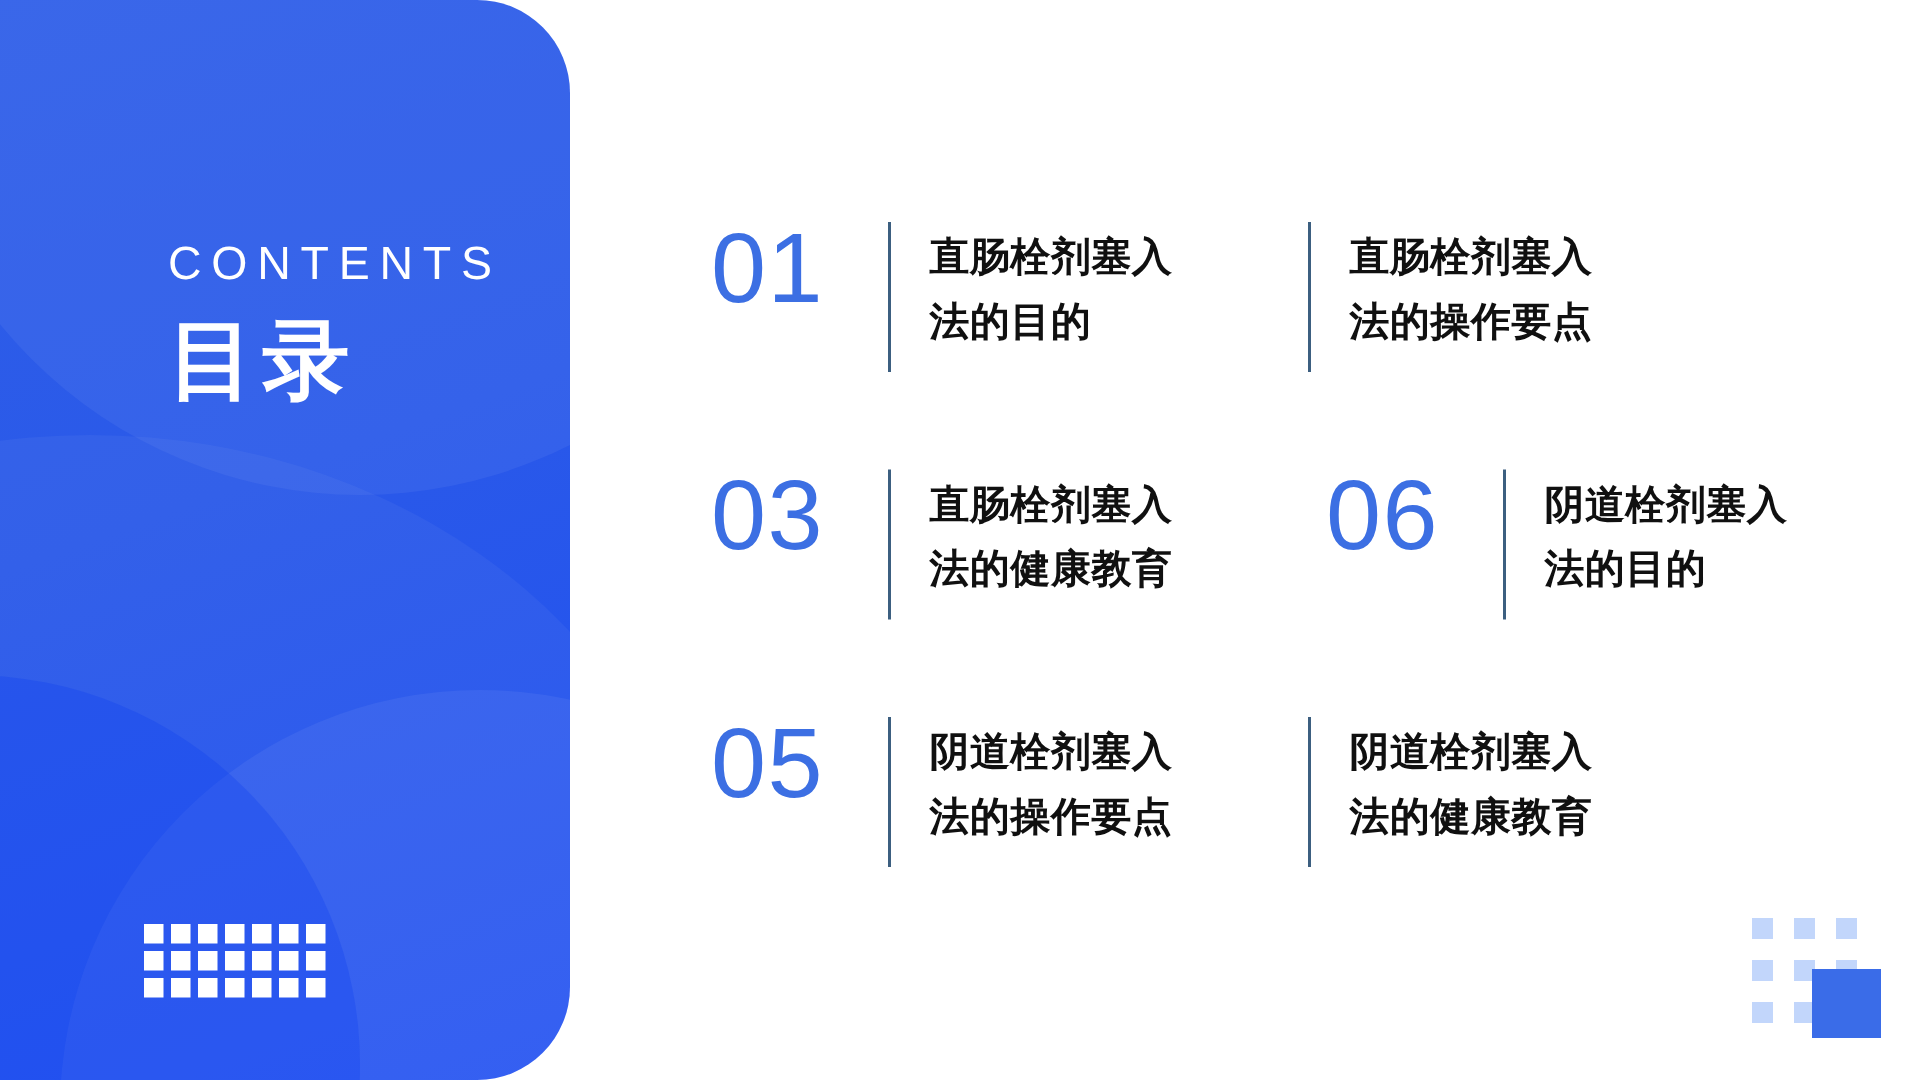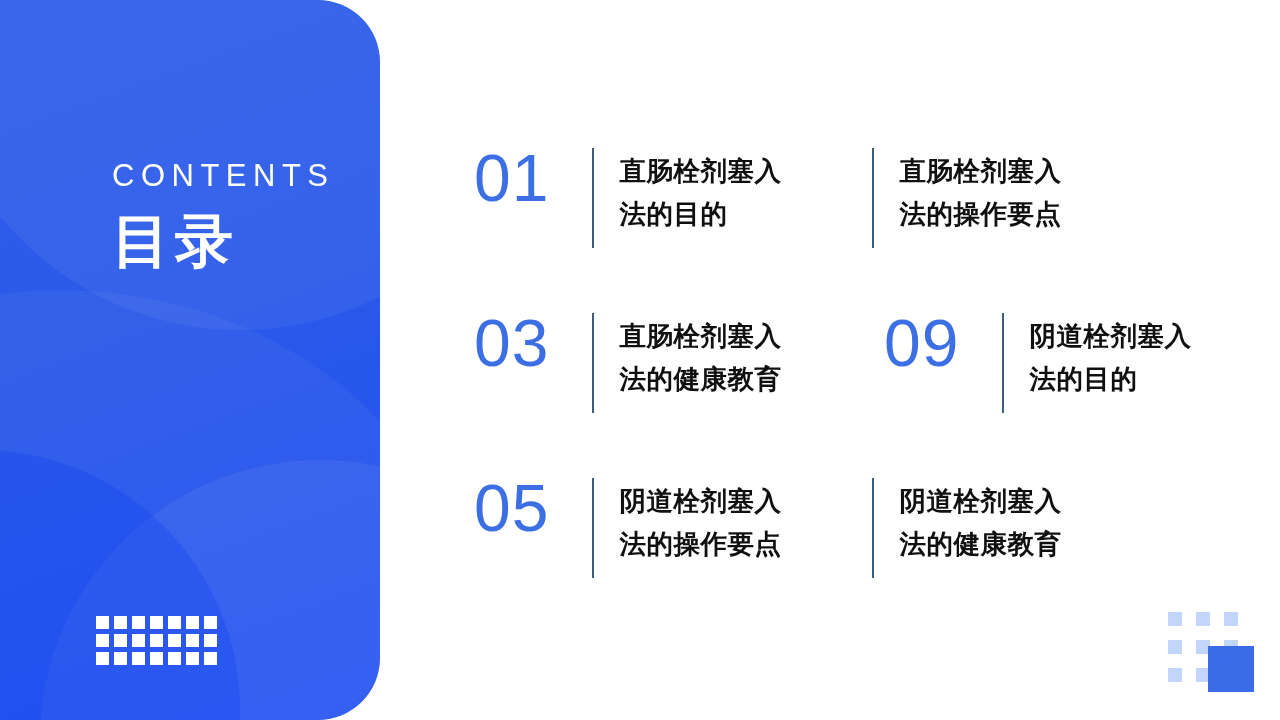--- a/index.html
+++ b/index.html
@@ -241,21 +241,21 @@
     </div>
 
     <div class="toc-item">
       <div class="toc-num">03</div>
       <div class="toc-rule"></div>
       <div class="toc-text">直肠栓剂塞入
 法的健康教育</div>
     </div>
 
     <div class="toc-item">
-      <div class="toc-num">09</div>
+      <div class="toc-num">06</div>
       <div class="toc-rule"></div>
       <div class="toc-text">阴道栓剂塞入
 法的目的</div>
     </div>
 
     <div class="toc-item">
       <div class="toc-num">05</div>
       <div class="toc-rule"></div>
       <div class="toc-text">阴道栓剂塞入
 法的操作要点</div>

